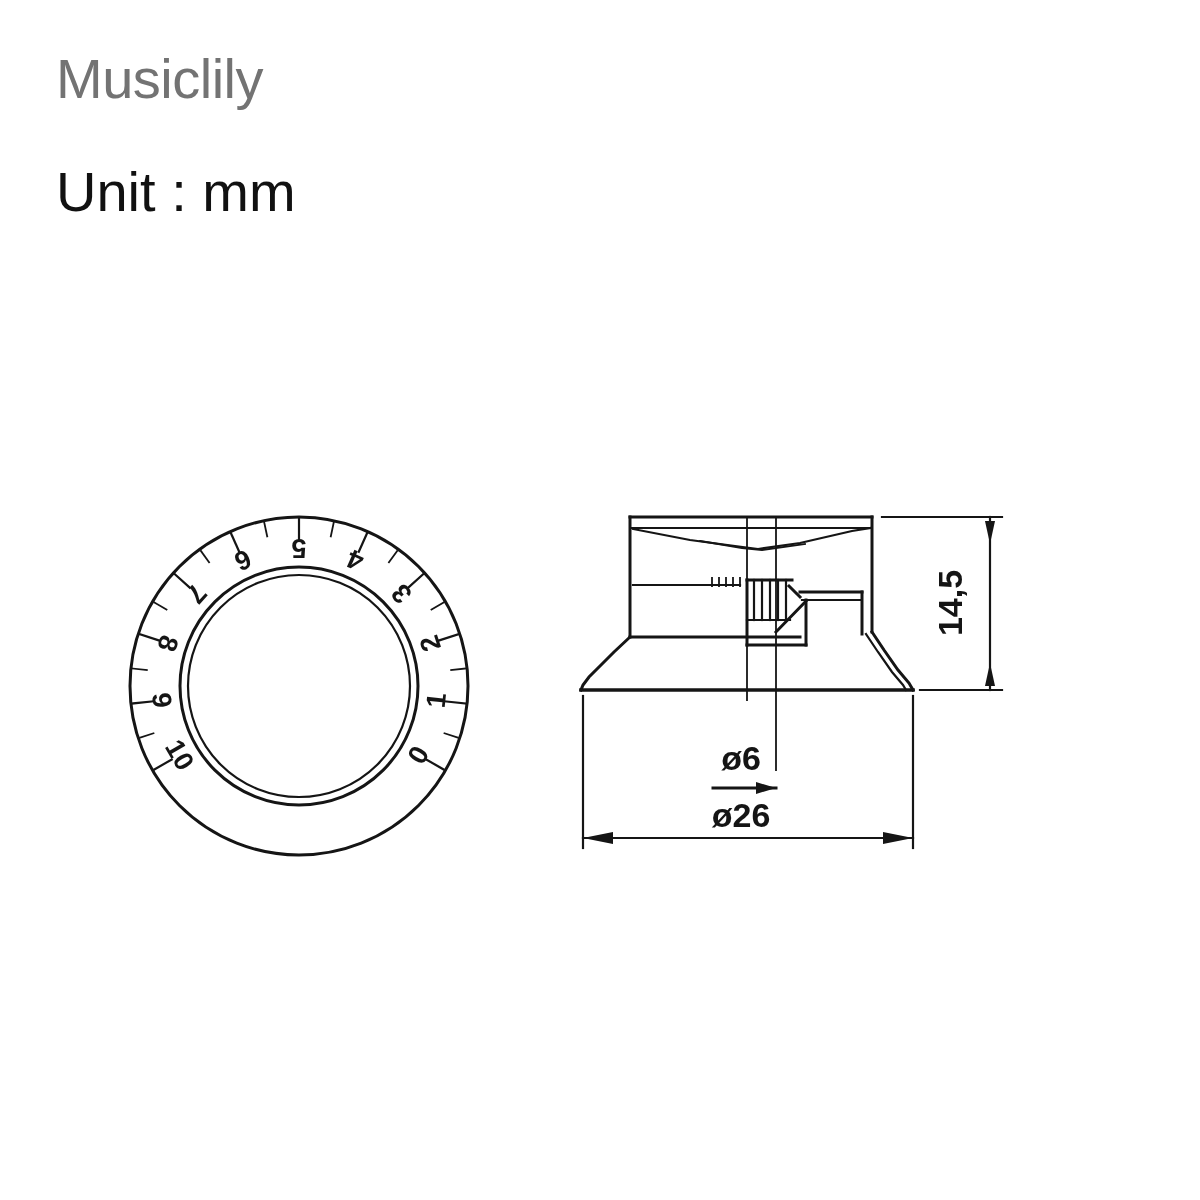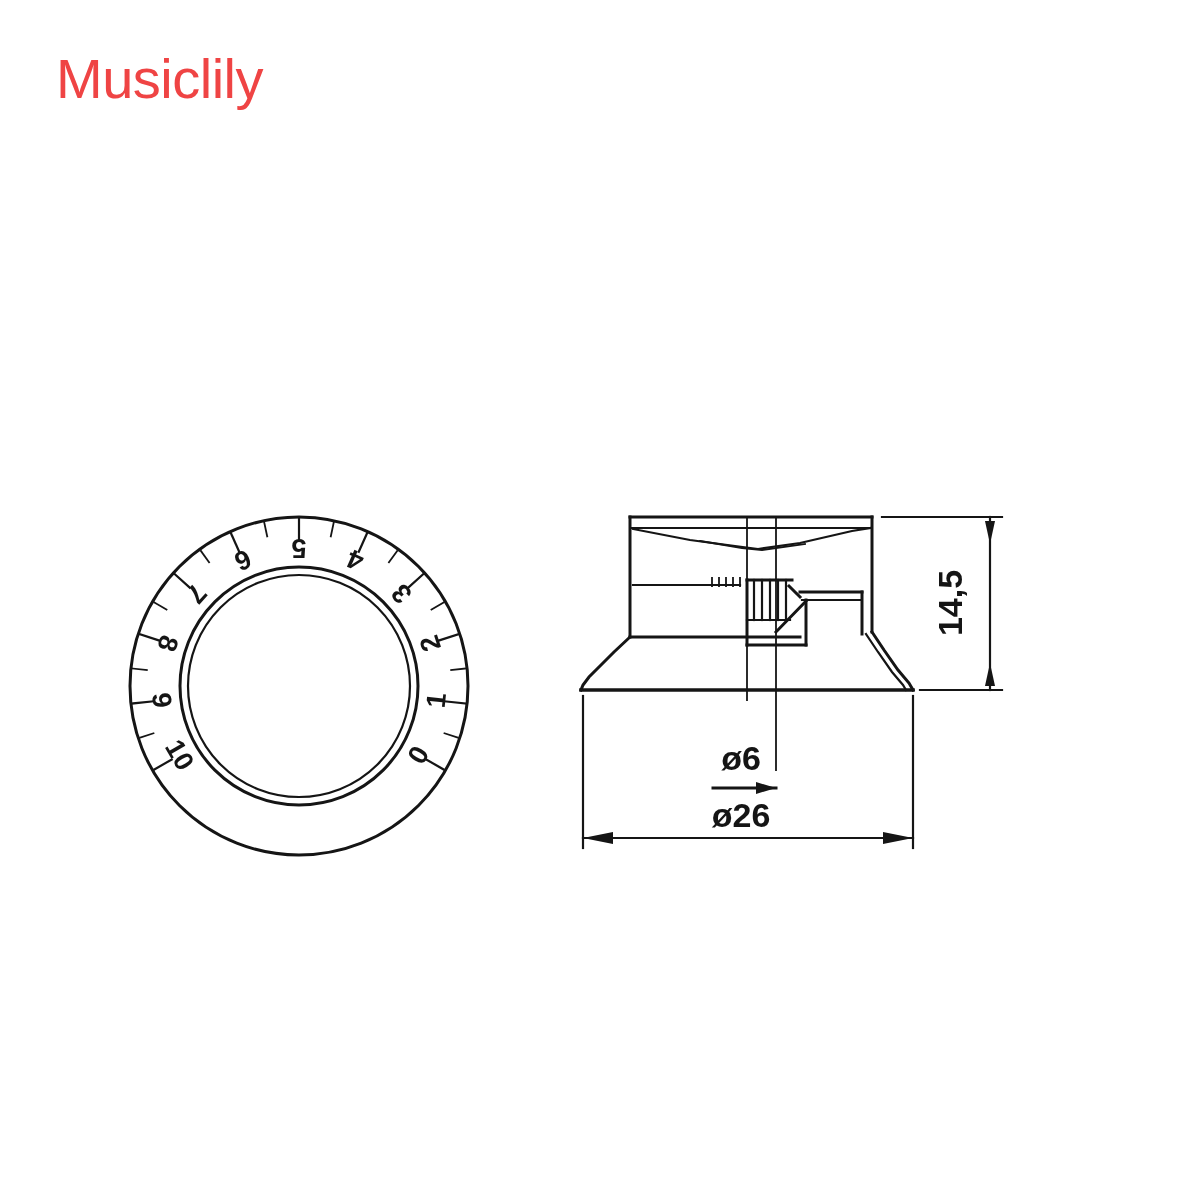--- a/index.html
+++ b/index.html
@@ -22,21 +22,21 @@
     height: 1200px;
   }
   .brand-title {
     position: absolute;
     left: 56px;
     top: 50px;
     font-size: 56px;
     font-weight: 400;
     line-height: 1.05;
     letter-spacing: -0.5px;
-    color: #ef4444;
+    color: #737373;
     white-space: nowrap;
   }
   .unit-note {
     position: absolute;
     left: 56px;
     top: 163px;
     font-size: 56px;
     font-weight: 400;
     line-height: 1.05;
     letter-spacing: 0px;
@@ -78,20 +78,21 @@
     dominant-baseline: central;
   }
 </style>
 </head>
 <body>
 
 <div id="sheet">
 
   <div class="brand-title">Musiclily</div>
 
+  <div class="unit-note">Unit : mm</div>
 
   <svg class="drawing-svg" viewBox="0 0 1200 1200" xmlns="http://www.w3.org/2000/svg">
 
     <g>
 
       <circle cx="299" cy="686" r="169" class="ln ln-med"></circle>
 
       <g id="dial-scale-group">
           <line x1="443.63" y1="769.50" x2="426.31" y2="759.50" class="ln ln-thin"></line>
           <line x1="457.83" y1="737.61" x2="444.51" y2="733.28" class="ln ln-hair"></line>

